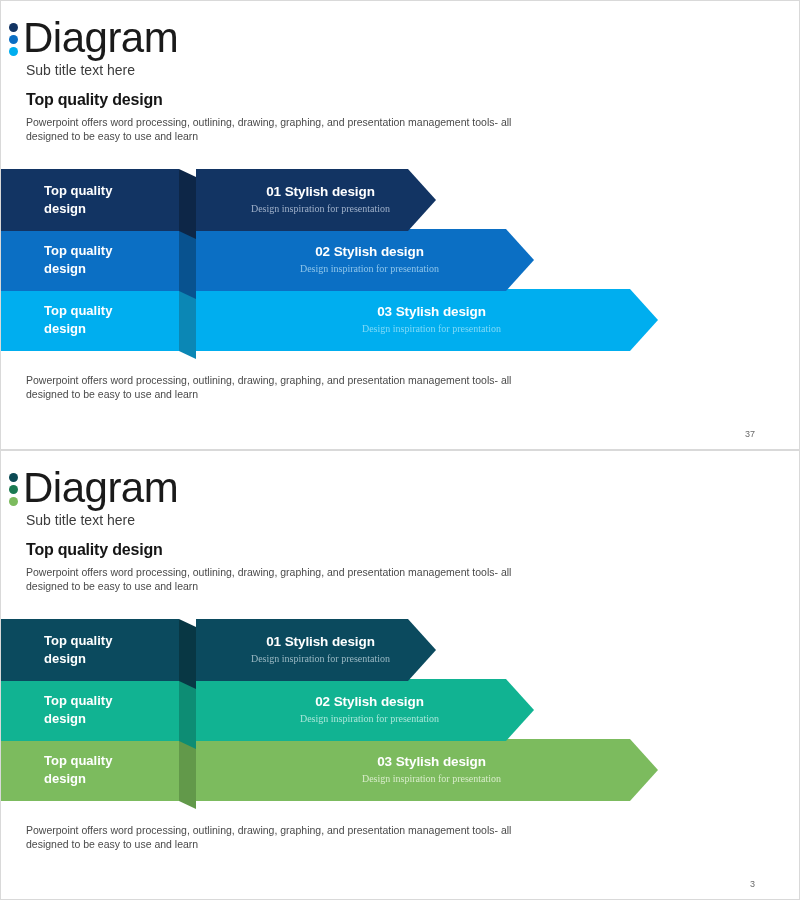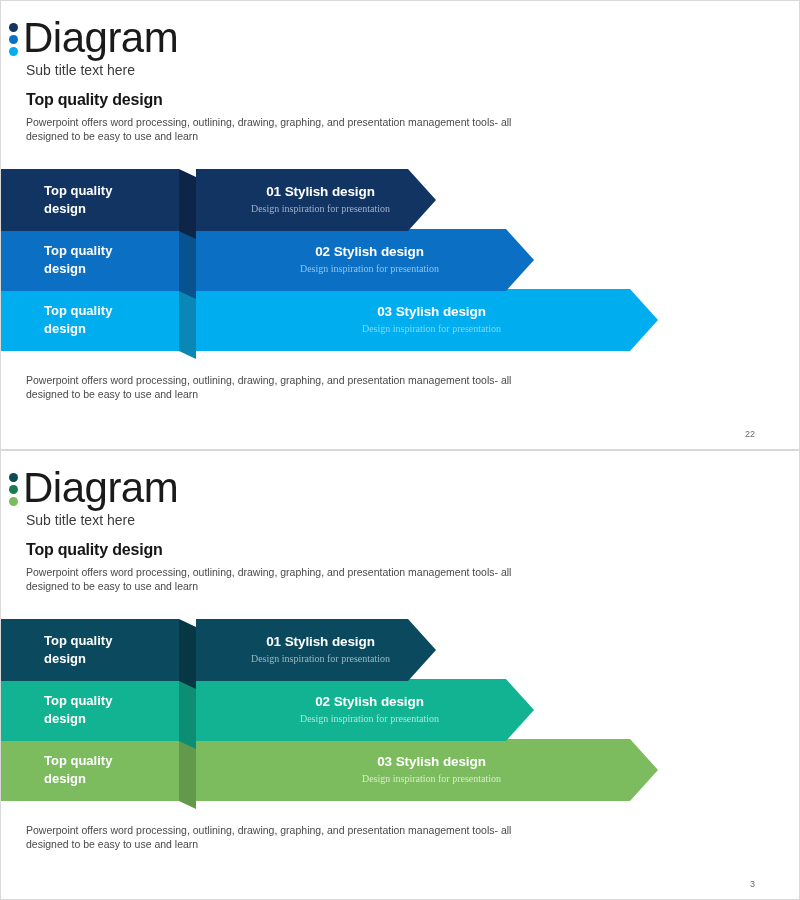--- a/index.html
+++ b/index.html
@@ -219,21 +219,21 @@
           </div>
           <div class="fold" style="background: rgb(11, 135, 181);"></div>
           <div class="arrow" style="background: rgb(0, 174, 239); width: 462px; clip-path: polygon(0px 0px, calc(100% - 28px) 0px, 100% 50%, calc(100% - 28px) 100%, 0px 100%);">
             <div class="arrow-title">03 Stylish design</div>
             <div class="arrow-sub" style="color: rgb(127, 217, 247);">Design inspiration for presentation</div>
           </div>
         </div>
       </div>
 
     <div class="footer-note">Powerpoint offers word processing, outlining, drawing, graphing, and presentation management tools- all designed to be easy to use and learn</div>
-    <div class="page-num">22</div>
+    <div class="page-num">37</div>
   </div>
 
   <div class="slide">
     <div class="brand">
       <div class="dots">
         <div class="dot" style="background: rgb(11, 74, 84);"></div>
         <div class="dot" style="background: rgb(26, 122, 82);"></div>
         <div class="dot" style="background: rgb(124, 187, 94);"></div>
       </div>
       <div class="brand-title">Diagram</div>

